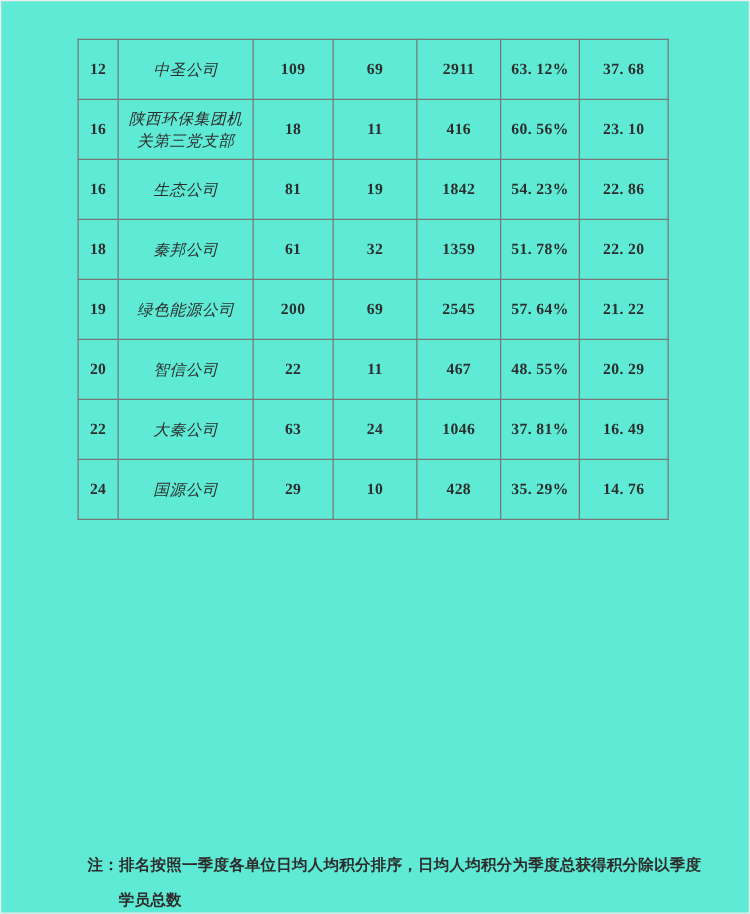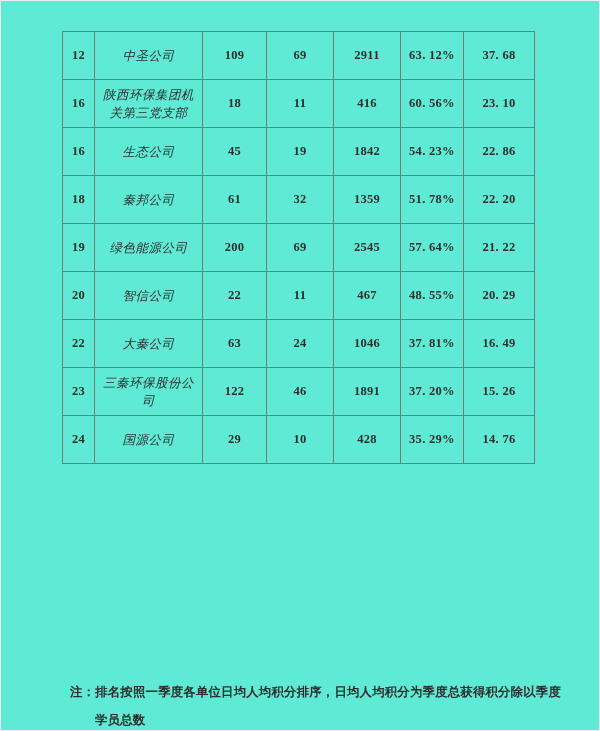--- a/index.html
+++ b/index.html
@@ -91,21 +91,21 @@
       <td class="c-name">陕西环保集团机关第三党支部</td>
       <td class="c-num">18</td>
       <td class="c-num">11</td>
       <td class="c-num">416</td>
       <td class="c-num">60. 56%</td>
       <td class="c-num">23. 10</td>
     </tr>
         <tr>
       <td class="c-rank">16</td>
       <td class="c-name">生态公司</td>
-      <td class="c-num">45</td>
+      <td class="c-num">81</td>
       <td class="c-num">19</td>
       <td class="c-num">1842</td>
       <td class="c-num">54. 23%</td>
       <td class="c-num">22. 86</td>
     </tr>
         <tr>
       <td class="c-rank">18</td>
       <td class="c-name">秦邦公司</td>
       <td class="c-num">61</td>
       <td class="c-num">32</td>
@@ -134,29 +134,20 @@
         <tr>
       <td class="c-rank">22</td>
       <td class="c-name">大秦公司</td>
       <td class="c-num">63</td>
       <td class="c-num">24</td>
       <td class="c-num">1046</td>
       <td class="c-num">37. 81%</td>
       <td class="c-num">16. 49</td>
     </tr>
         <tr>
-      <td class="c-rank">23</td>
-      <td class="c-name">三秦环保股份公司</td>
-      <td class="c-num">122</td>
-      <td class="c-num">46</td>
-      <td class="c-num">1891</td>
-      <td class="c-num">37. 20%</td>
-      <td class="c-num">15. 26</td>
-    </tr>
-        <tr>
       <td class="c-rank">24</td>
       <td class="c-name">国源公司</td>
       <td class="c-num">29</td>
       <td class="c-num">10</td>
       <td class="c-num">428</td>
       <td class="c-num">35. 29%</td>
       <td class="c-num">14. 76</td>
     </tr>
       </tbody>
   </table>

